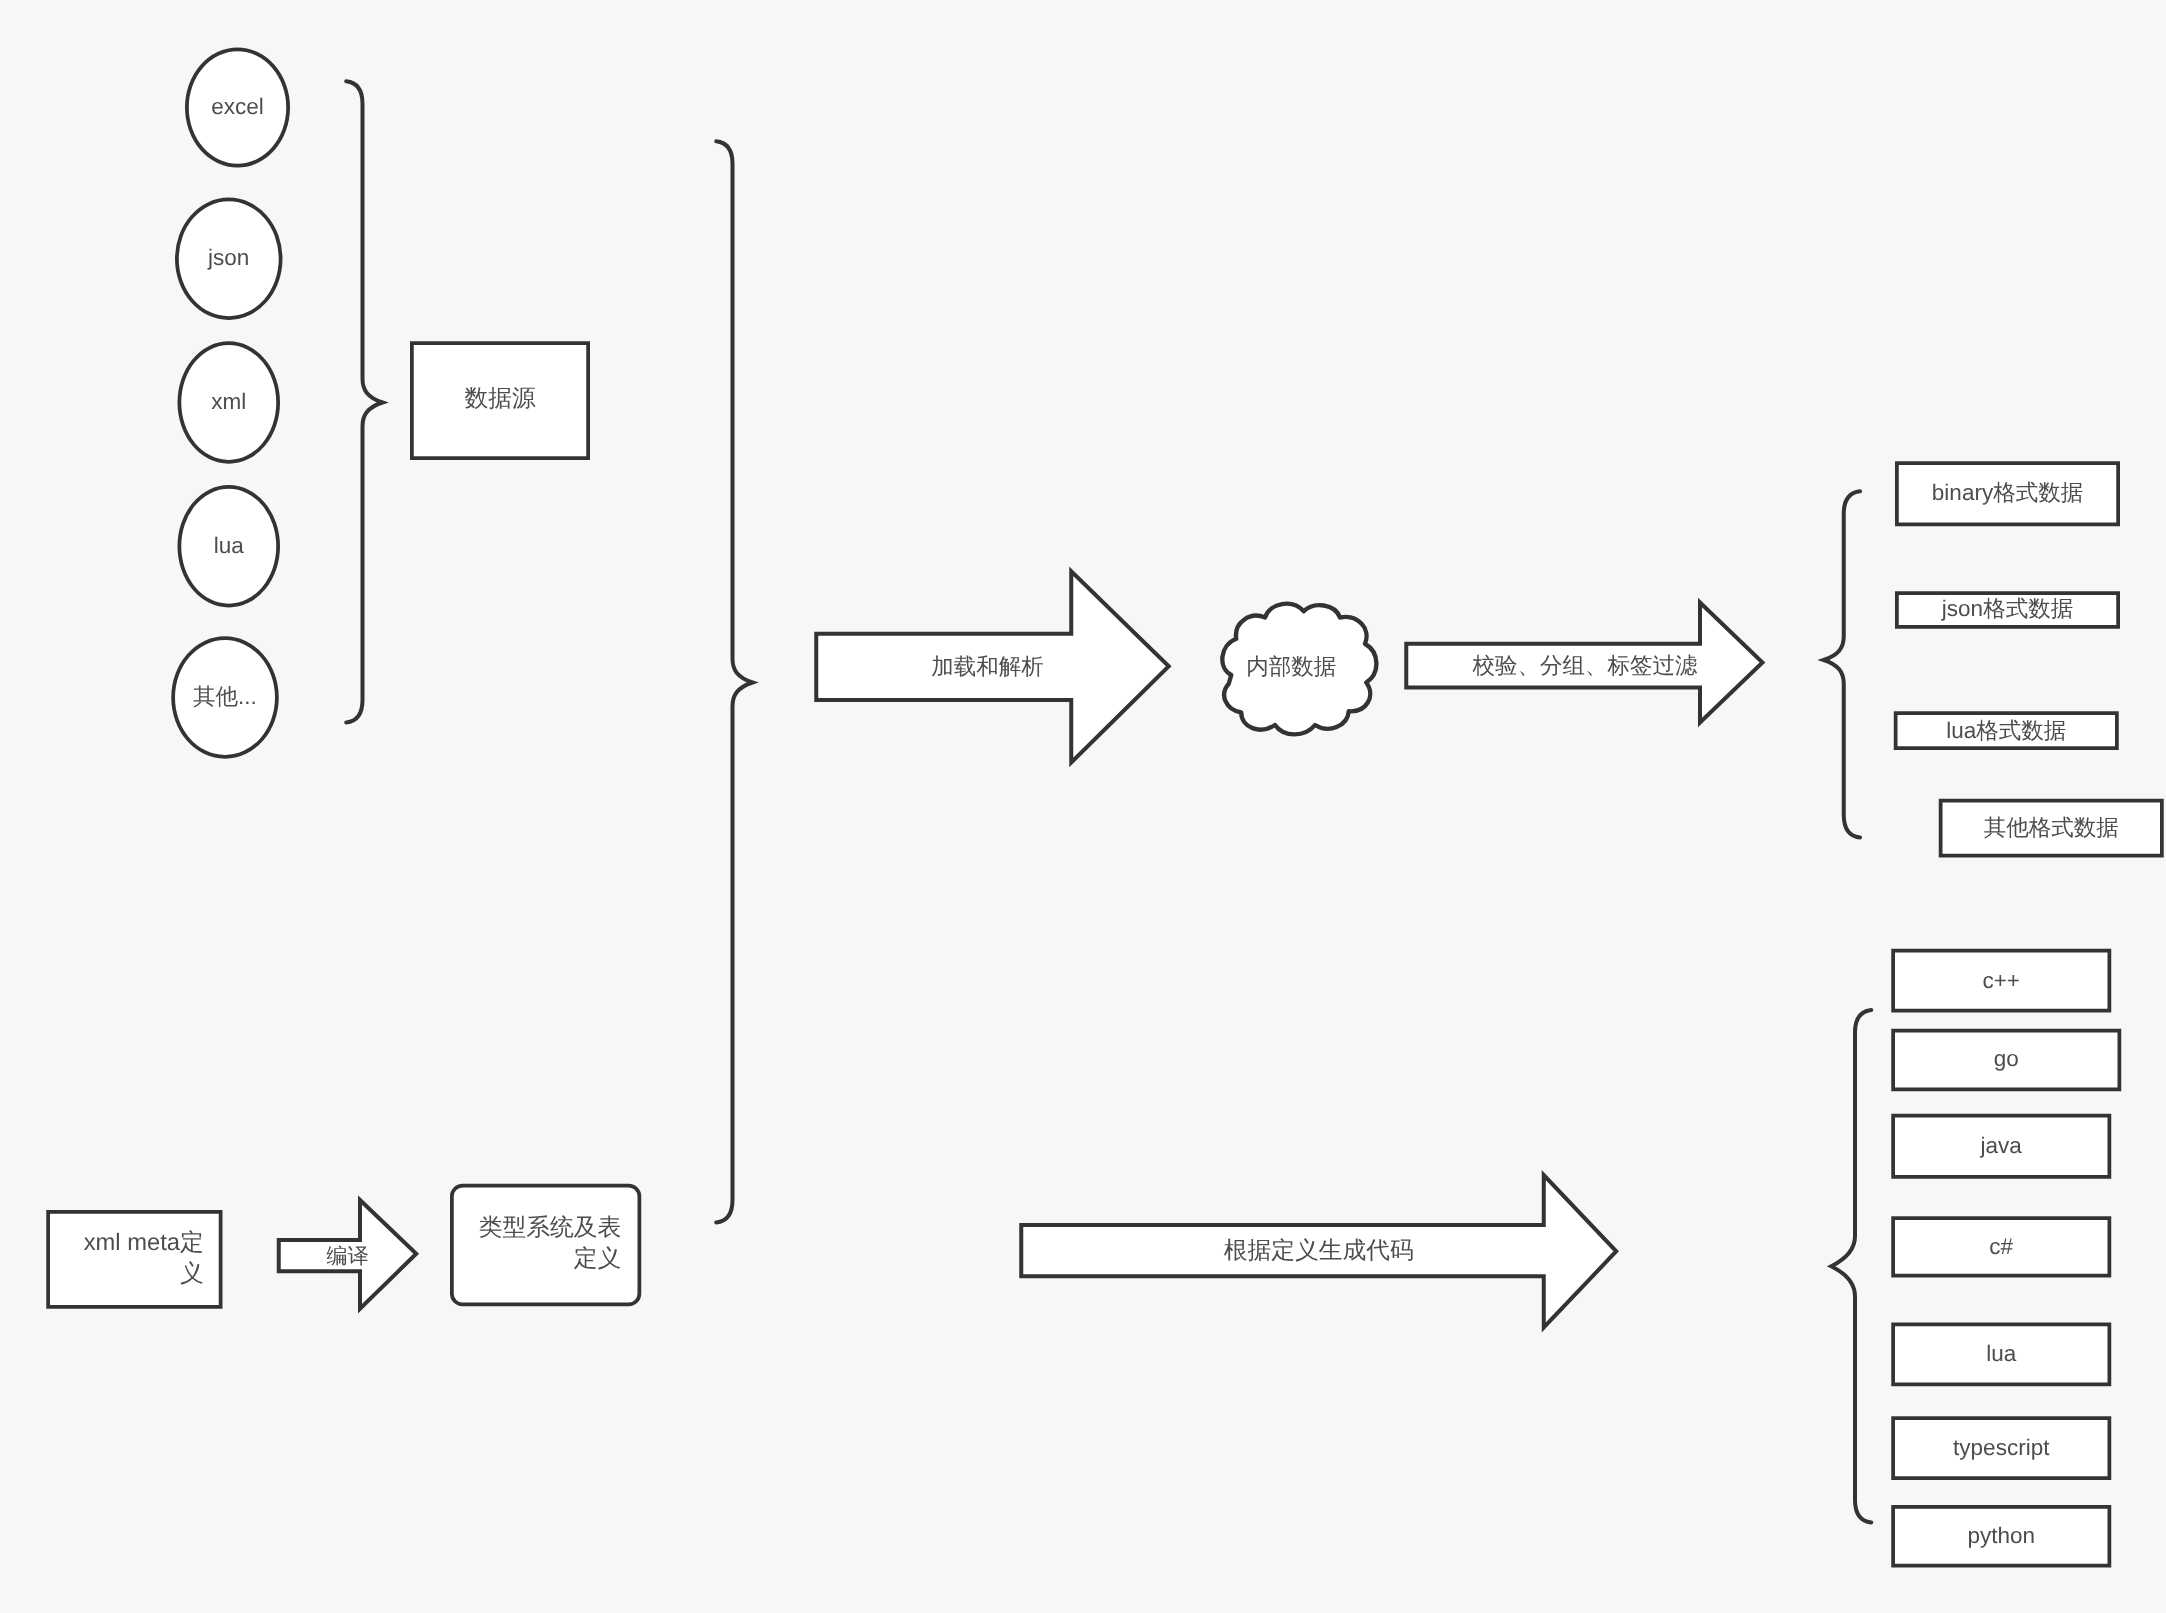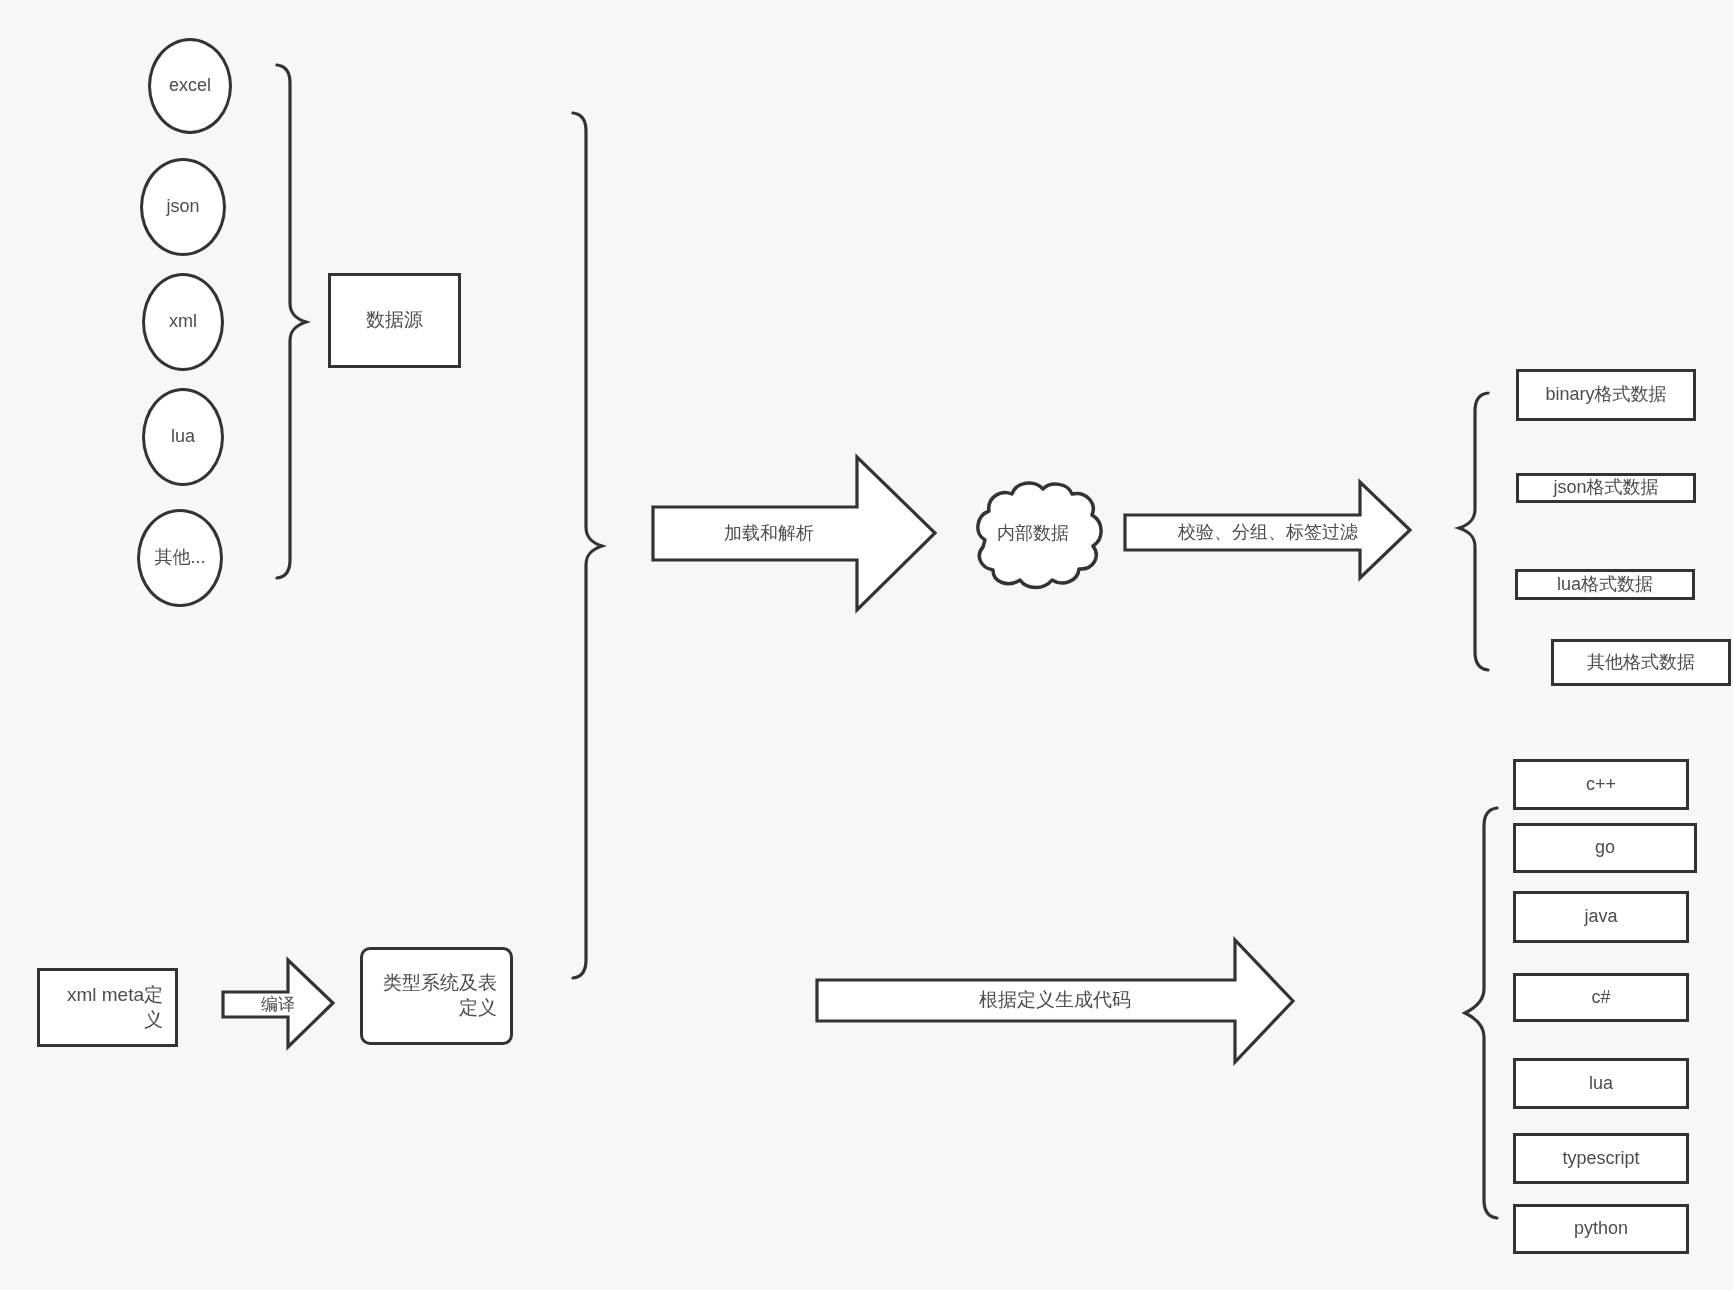--- a/index.html
+++ b/index.html
@@ -49,23 +49,23 @@
 
     <path class="cloud" d="M 985 540 C 974 534 976 516 989 511 C 987 498 1000 489 1012 494 C 1016 482 1034 479 1043 489 C 1051 481 1068 483 1072 494 C 1086 491 1097 503 1092 515 C 1104 522 1104 539 1093 546 C 1101 557 1093 570 1079 569 C 1078 581 1063 587 1052 580 C 1044 590 1027 590 1020 580 C 1008 588 993 582 993 570 C 981 568 975 556 983 547 Z"></path>
   </svg>
 
   <div class="node ellipse" style="left:148px;top:38px;width:84px;height:96px;">excel</div>
   <div class="node ellipse" style="left:140px;top:158px;width:86px;height:98px;">json</div>
   <div class="node ellipse" style="left:142px;top:273px;width:82px;height:98px;">xml</div>
   <div class="node ellipse" style="left:142px;top:388px;width:82px;height:98px;">lua</div>
   <div class="node ellipse" style="left:137px;top:509px;width:86px;height:98px;">其他...</div>
 
-  <div class="node" style="left:328px;top:273px;width:133px;height:95px;font-size:19px;">数据源</div>
+  <div class="node" style="left:328px;top:273px;width:144px;height:95px;font-size:19px;">数据源</div>
 
-  <div class="lbl" style="left:644px;top:519px;width:250px;height:28px;font-family:Liberation Serif, serif;">加载和解析</div>
+  <div class="lbl" style="left:665px;top:519px;width:250px;height:28px;font-family:Liberation Serif, serif;">加载和解析</div>
   <div class="lbl" style="left:977px;top:519px;width:112px;height:28px;">内部数据</div>
   <div class="lbl" style="left:1127px;top:518px;width:282px;height:28px;">校验、分组、标签过滤</div>
 
   <div class="node" style="left:1516px;top:369px;width:180px;height:52px;">binary格式数据</div>
   <div class="node" style="left:1516px;top:473px;width:180px;height:30px;">json格式数据</div>
   <div class="node" style="left:1515px;top:569px;width:180px;height:31px;">lua格式数据</div>
   <div class="node" style="left:1515px;top:639px;width:180px;height:47px;margin-left:36px;">其他格式数据</div>
 
   <div class="node wrap" style="left:37px;top:968px;width:141px;height:79px;font-size:19px;padding:0 12px;">xml meta定义</div>
   <div class="lbl" style="left:223px;top:991px;width:110px;height:26px;font-size:17px;">编译</div>

